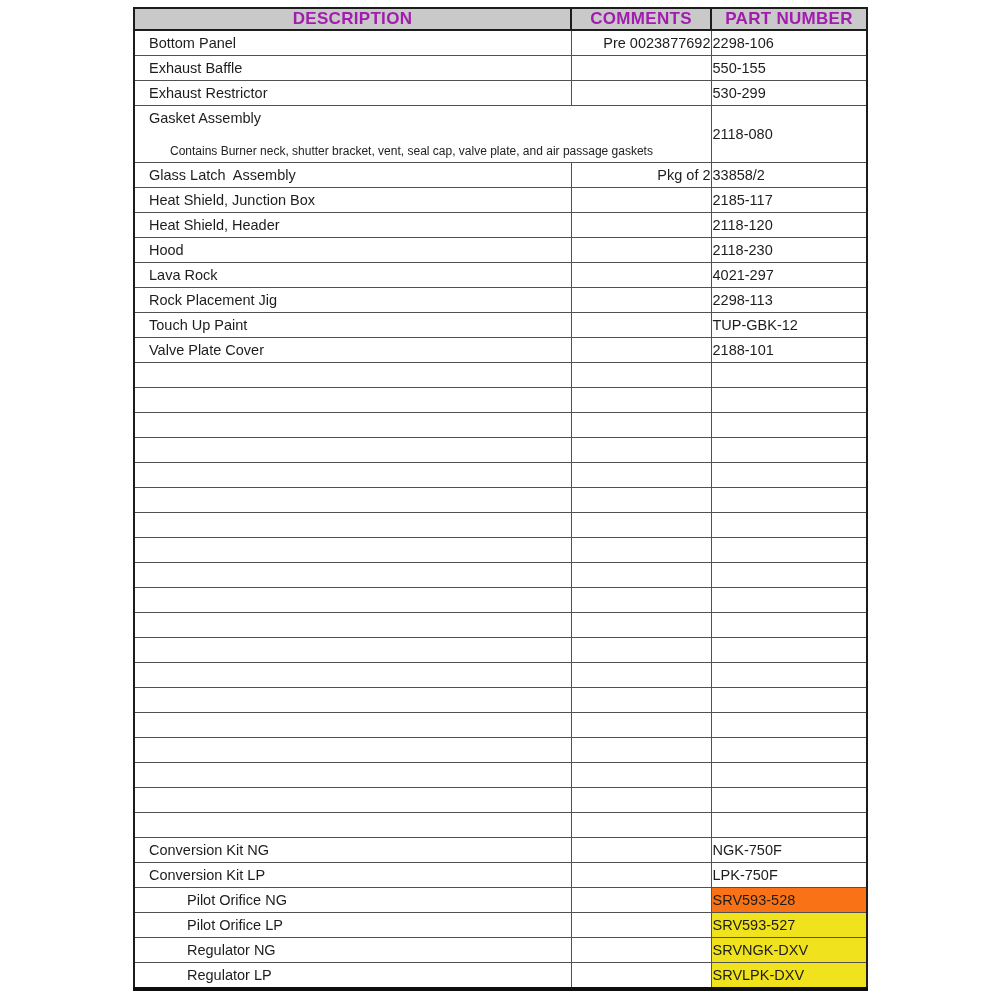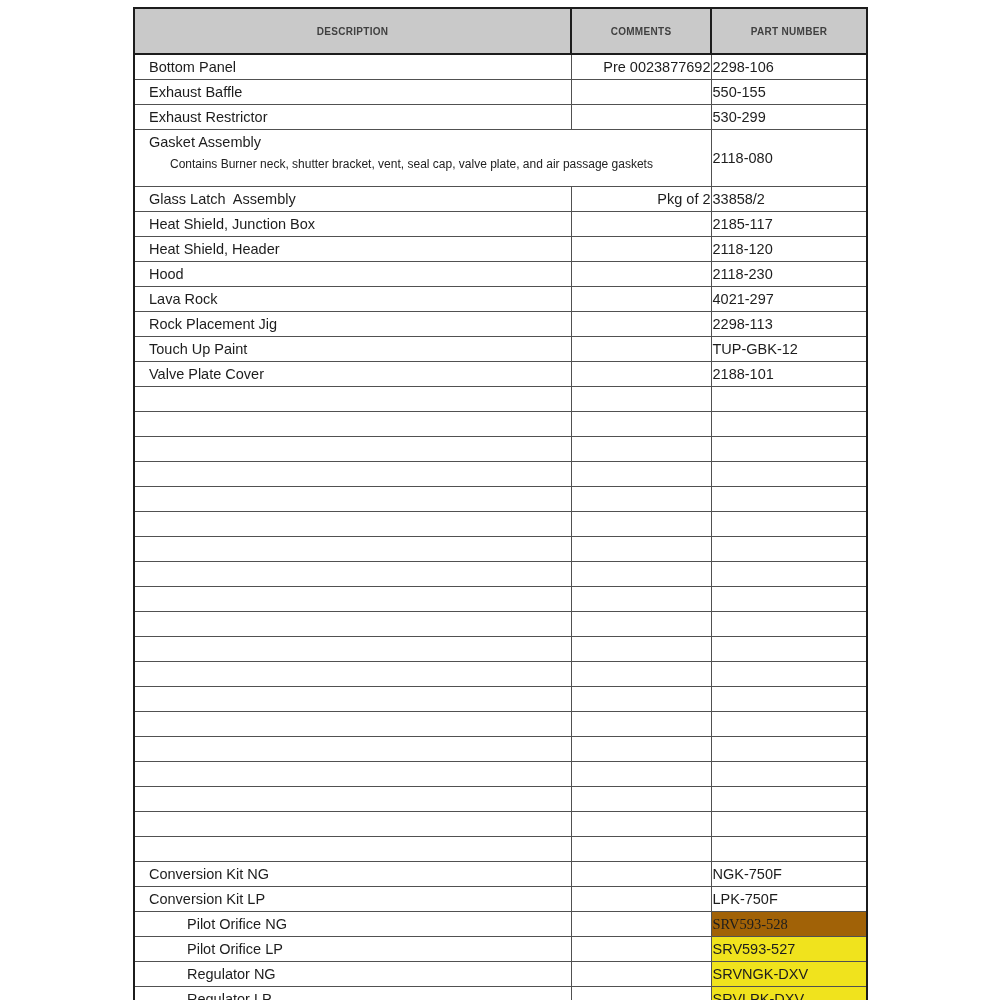--- a/index.html
+++ b/index.html
@@ -19,47 +19,47 @@
     border: 2px solid #1c1c1c;
     border-bottom: 4px solid #0d0d0d;
   }
   col.c-desc { width: 437px; }
   col.c-comm { width: 140px; }
   col.c-part { width: 156px; }
 
   th {
     background: #c9c9c9;
     border: 2px solid #1c1c1c;
-    font-size: 10px;
+    font-size: 17px;
     font-weight: bold;
-    color: #404040;
+    color: #a21caf;
     height: 20px;
     text-align: center;
     letter-spacing: 0.3px;
-    padding: 12px;
+    padding: 0;
   }
   td {
     border: 1px solid #515151;
     height: 24px;
     font-size: 14.5px;
     padding: 0;
     vertical-align: middle;
     overflow: hidden;
   }
   .cell-desc { padding-left: 14px; white-space: pre-wrap; }
   .cell-desc.indent { padding-left: 52px; }
   .cell-comments { text-align: right; margin-top: 12px; }
   .cell-part { padding-left: 1px; }
 
   tr.tall td { height: 49px; }
   td.merged { vertical-align: top; padding: 4px 0 3px 14px; }
   .desc-note {
     font-size: 12px;
     padding-left: 21px;
-    margin-top: 7px;
+    margin-top: 18px;
     color: #222222;
   }
 </style>
 </head>
 <body>
 
 <div class="page">
   <table class="parts-table">
     <colgroup>
       <col class="c-desc">
@@ -234,21 +234,21 @@
           <td class="cell-part">NGK-750F</td>
         </tr>
         <tr>
           <td class="cell-desc">Conversion Kit LP</td>
           <td class="cell-comments"></td>
           <td class="cell-part">LPK-750F</td>
         </tr>
         <tr>
           <td class="cell-desc indent">Pilot Orifice NG</td>
           <td class="cell-comments"></td>
-          <td class="cell-part" style="background: #a16207; font-family: Liberation Serif, serif;">SRV593-528</td>
+          <td class="cell-part" style="background: #f97316;">SRV593-528</td>
         </tr>
         <tr>
           <td class="cell-desc indent">Pilot Orifice LP</td>
           <td class="cell-comments"></td>
           <td class="cell-part" style="background: rgb(240, 227, 29);">SRV593-527</td>
         </tr>
         <tr>
           <td class="cell-desc indent">Regulator NG</td>
           <td class="cell-comments"></td>
           <td class="cell-part" style="background: rgb(240, 227, 29);">SRVNGK-DXV</td>

